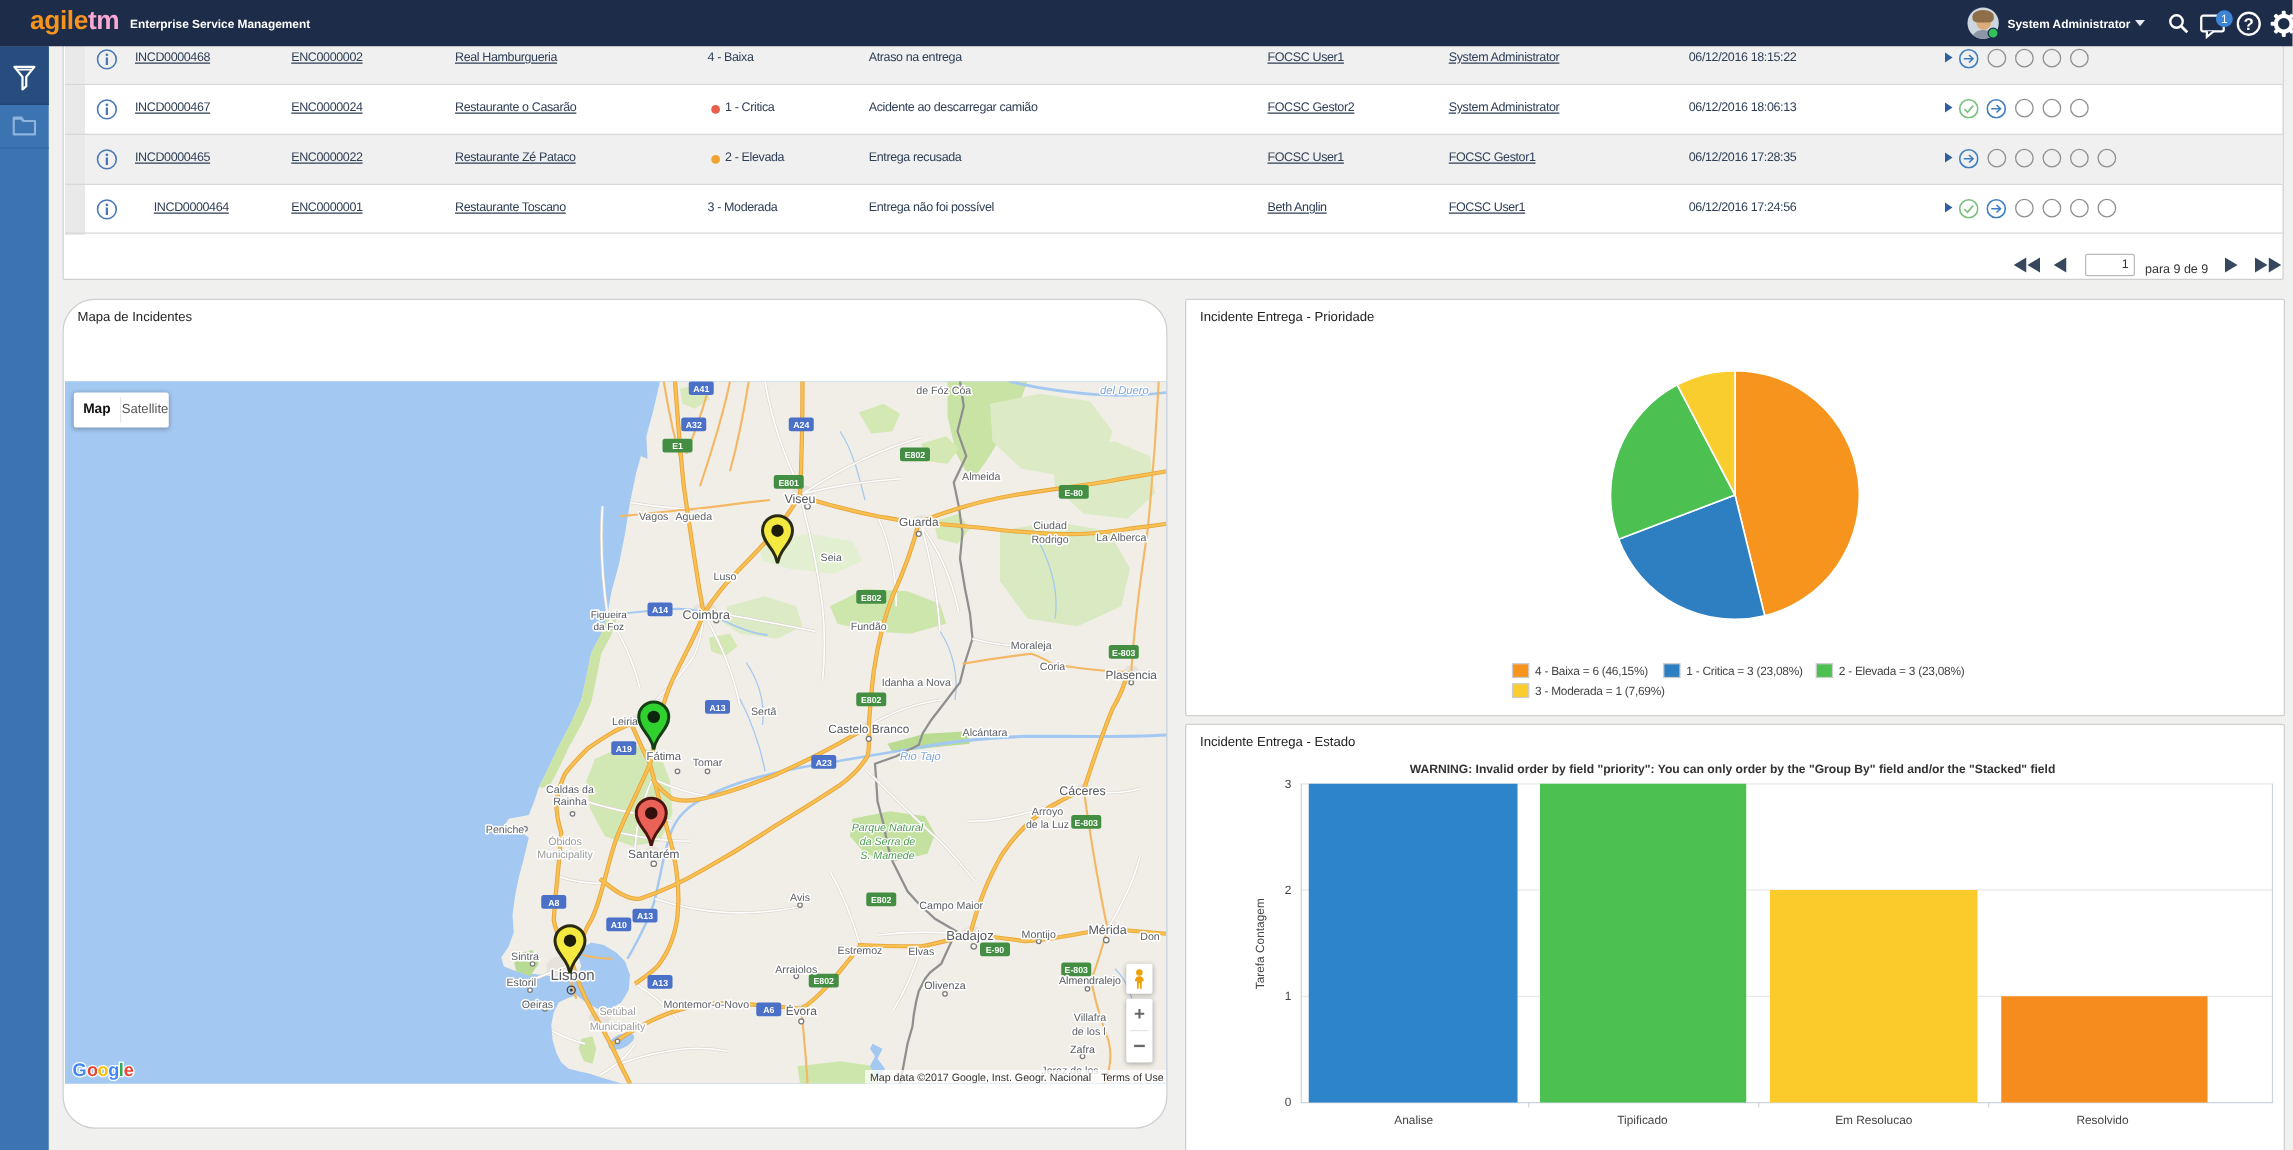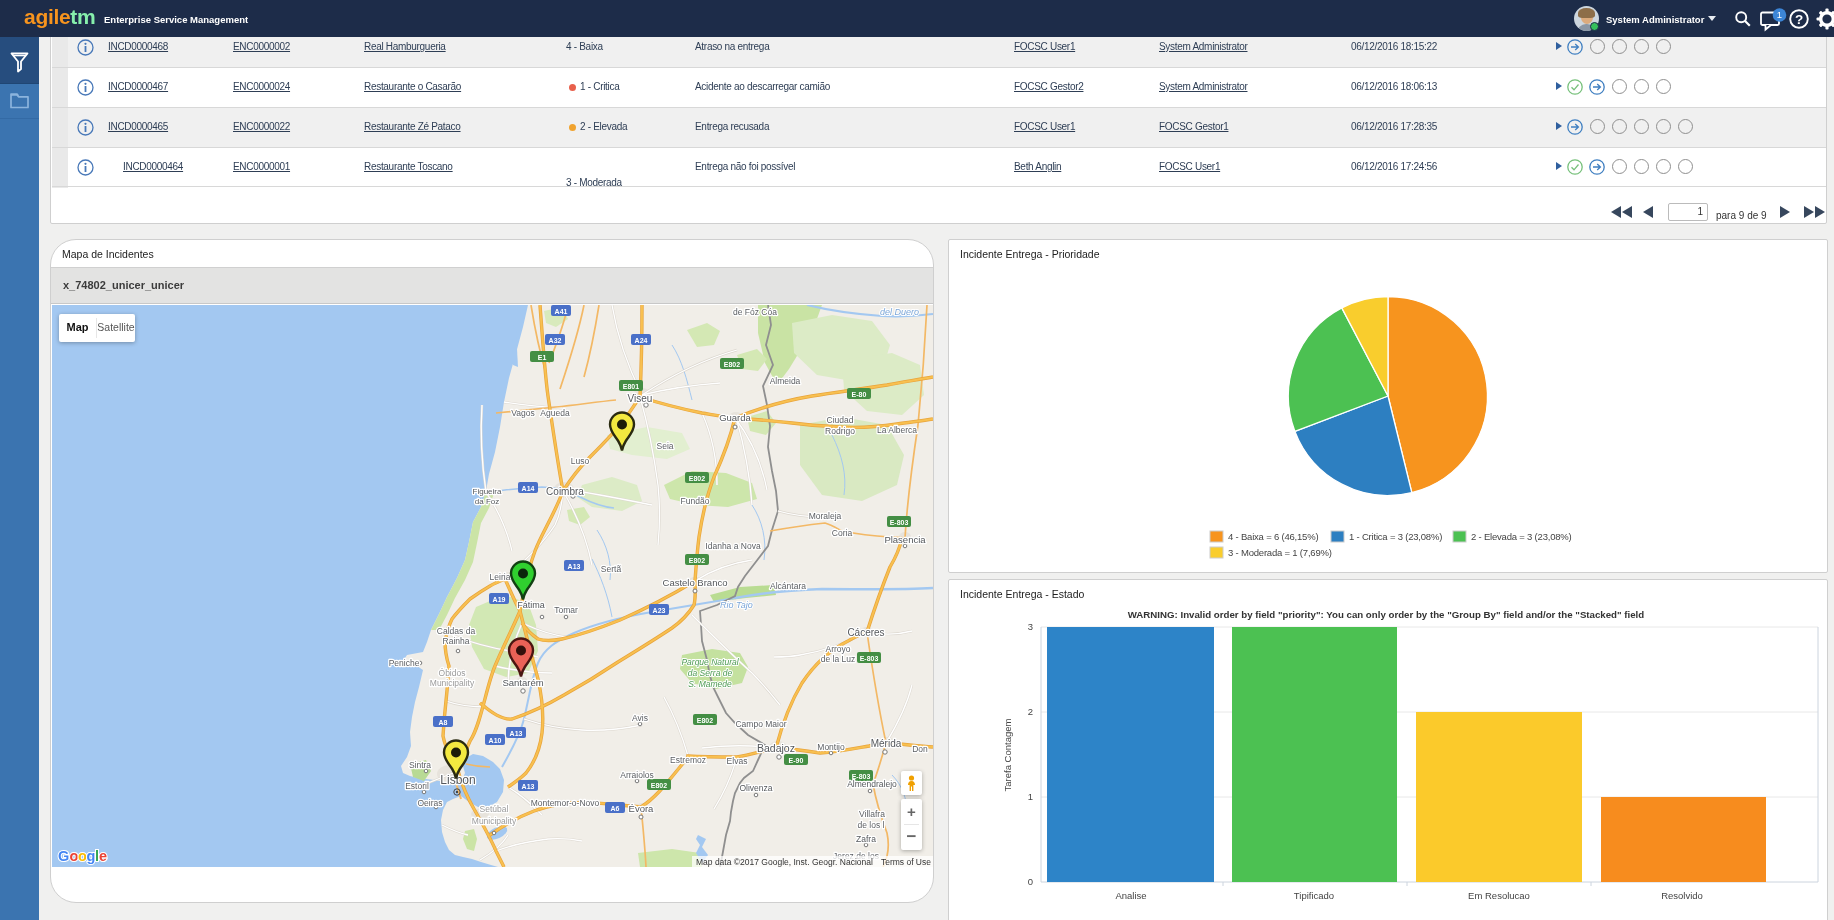--- a/index.html
+++ b/index.html
@@ -1,20 +1,20 @@
 <!DOCTYPE html>
 <html><head>
 <meta charset="utf-8">
 <style>
 * { margin:0; padding:0; box-sizing:border-box; }
 html,body { width:1834px; height:920px; overflow:hidden; background:#f0f0ef; font-family:"Liberation Sans", sans-serif; }
 
 #topbar { position:absolute; left:0; top:0; width:1834px; height:37px; background:#1d2c49; z-index:50; }
 #logo { position:absolute; left:24px; top:5px; font-size:21px; font-weight:bold; letter-spacing:-0.3px; }
-#logo .a { color:#f7941e; } #logo .b { color:#86efac; }
+#logo .a { color:#f7941e; } #logo .b { color:#f9a8d4; }
 #esm { position:absolute; left:104px; top:13.5px; font-size:9.5px; font-weight:bold; color:#fff; }
 #avatar { position:absolute; left:1574px; top:6px; width:25px; height:25px; border-radius:50%; background:#cdd6de; overflow:hidden; }
 #avatar .hair{ position:absolute; left:4px; top:2px; width:17px; height:10px; border-radius:55% 55% 30% 30%; background:#8d6e49;}
 #avatar .face{ position:absolute; left:6.5px; top:5px; width:12px; height:13px; border-radius:50%; background:#dcab7d;}
 #avatar .bod{ position:absolute; left:3px; top:18px; width:19px; height:10px; border-radius:9px 9px 0 0; background:#8b97a5;}
 #status { position:absolute; left:1590px; top:22px; width:9px; height:9px; border-radius:50%; background:#35c05b; border:1px solid #1d2c49; }
 #uname { position:absolute; left:1606px; top:13.5px; font-size:9.5px; font-weight:bold; color:#fff; }
 #caret { position:absolute; left:1708px; top:16px; width:0; height:0; border-left:4px solid transparent; border-right:4px solid transparent; border-top:5px solid #e8ecf2; }
 .tbicon { position:absolute; top:9px; }
 
@@ -198,21 +198,21 @@
   <div class="trow" style="top:122px;height:38px" id="r4">
     <div class="lcol"></div>
     <svg style="position:absolute;left:25px;top:11px" width="17" height="17" viewBox="0 0 17 17">
         <circle cx="8.5" cy="8.5" r="7.5" fill="none" stroke="#4878b8" stroke-width="1.3"></circle>
         <circle cx="8.5" cy="4.8" r="1.1" fill="#4878b8"></circle>
         <rect x="7.6" y="7" width="1.8" height="6" fill="#4878b8"></rect>
       </svg>
     <span class="cell lnk" style="left:71px;top:13px">INCD0000464</span>
     <span class="cell lnk" style="left:181px;top:13px">ENC0000001</span>
     <span class="cell lnk" style="left:312px;top:13px">Restaurante Toscano</span>
-    <span class="cell" style="left:514px;top:29px">3 - Moderada</span>
+    <span class="cell" style="left:514px;top:13px">3 - Moderada</span>
     <span class="cell" style="left:643px;top:13px">Entrega não foi possível</span>
     <span class="cell lnk" style="left:962px;top:13px">Beth Anglin</span>
     <span class="cell lnk" style="left:1107px;top:13px">FOCSC User1</span>
     <span class="cell" style="left:1299px;top:13px">06/12/2016 17:24:56</span>
     <span class="tri" style="left:1504px;top:14px"></span>
     <svg style="position:absolute;left:1515px;top:11px" width="16" height="16" viewBox="0 0 16 16">
         <circle cx="8" cy="8" r="7.2" fill="none" stroke="#77c17b" stroke-width="1.3"></circle>
         <path d="M4.5 8.2 L7 10.8 L11.5 5.5" fill="none" stroke="#77c17b" stroke-width="1.3"></path>
       </svg>
     <svg style="position:absolute;left:1537px;top:11px" width="16" height="16" viewBox="0 0 16 16">
@@ -232,23 +232,20 @@
     <span id="pginput">1</span>
     <span style="position:absolute;left:105px;top:7px;">para 9 de 9</span>
     <span class="pgtri pgr" style="left:169px"></span>
       <span class="pgtri pgr" style="left:193px"></span>
       <span class="pgtri pgr" style="left:204px"></span>
   </div>
 </div>
 
 <div class="panel" id="mappanel">
   <div class="ptitle">Mapa de Incidentes</div>
-  <div id="maphdr">
-      <span>x_74802_unicer_unicer</span>
-    </div>
   <div id="mapbox">
   <svg id="mapsvg" width="881" height="562" viewBox="0 0 881 562" style="position:absolute;left:0;top:0">
 
     <path d="M476,0 L471,22 464,48 457,73 452,97 448,122 443,147 437,169 434,186 429,202 421,217 417,237 413,255 405,273 395,292 387,309 379,325 375,337 371,347 355,350 351,356 365,361 371,365 367,382 363,397 360,412 358,427 359,441 355,452 349,461 351,468 358,471 366,473 374,474 382,475 388,476 394,477 402,477 410,475 413,468 411,461 414,453 421,449 431,451 441,457 448,464 452,475 451,487 445,497 436,502 426,502 417,497 409,491 401,494 395,497 391,505 389,515 390,527 393,537 397,545 403,550 411,552 420,554 429,557 439,560 446,562 L881,562 L881,0 Z" fill="#f1eee8"></path>
 
     <g fill="#e7e3dc">
       <ellipse cx="397" cy="469" rx="12" ry="9"></ellipse>
       <ellipse cx="428" cy="509" rx="9" ry="5"></ellipse>
       <ellipse cx="512" cy="184" rx="10" ry="7"></ellipse>
       <ellipse cx="590" cy="90" rx="9" ry="7"></ellipse>

